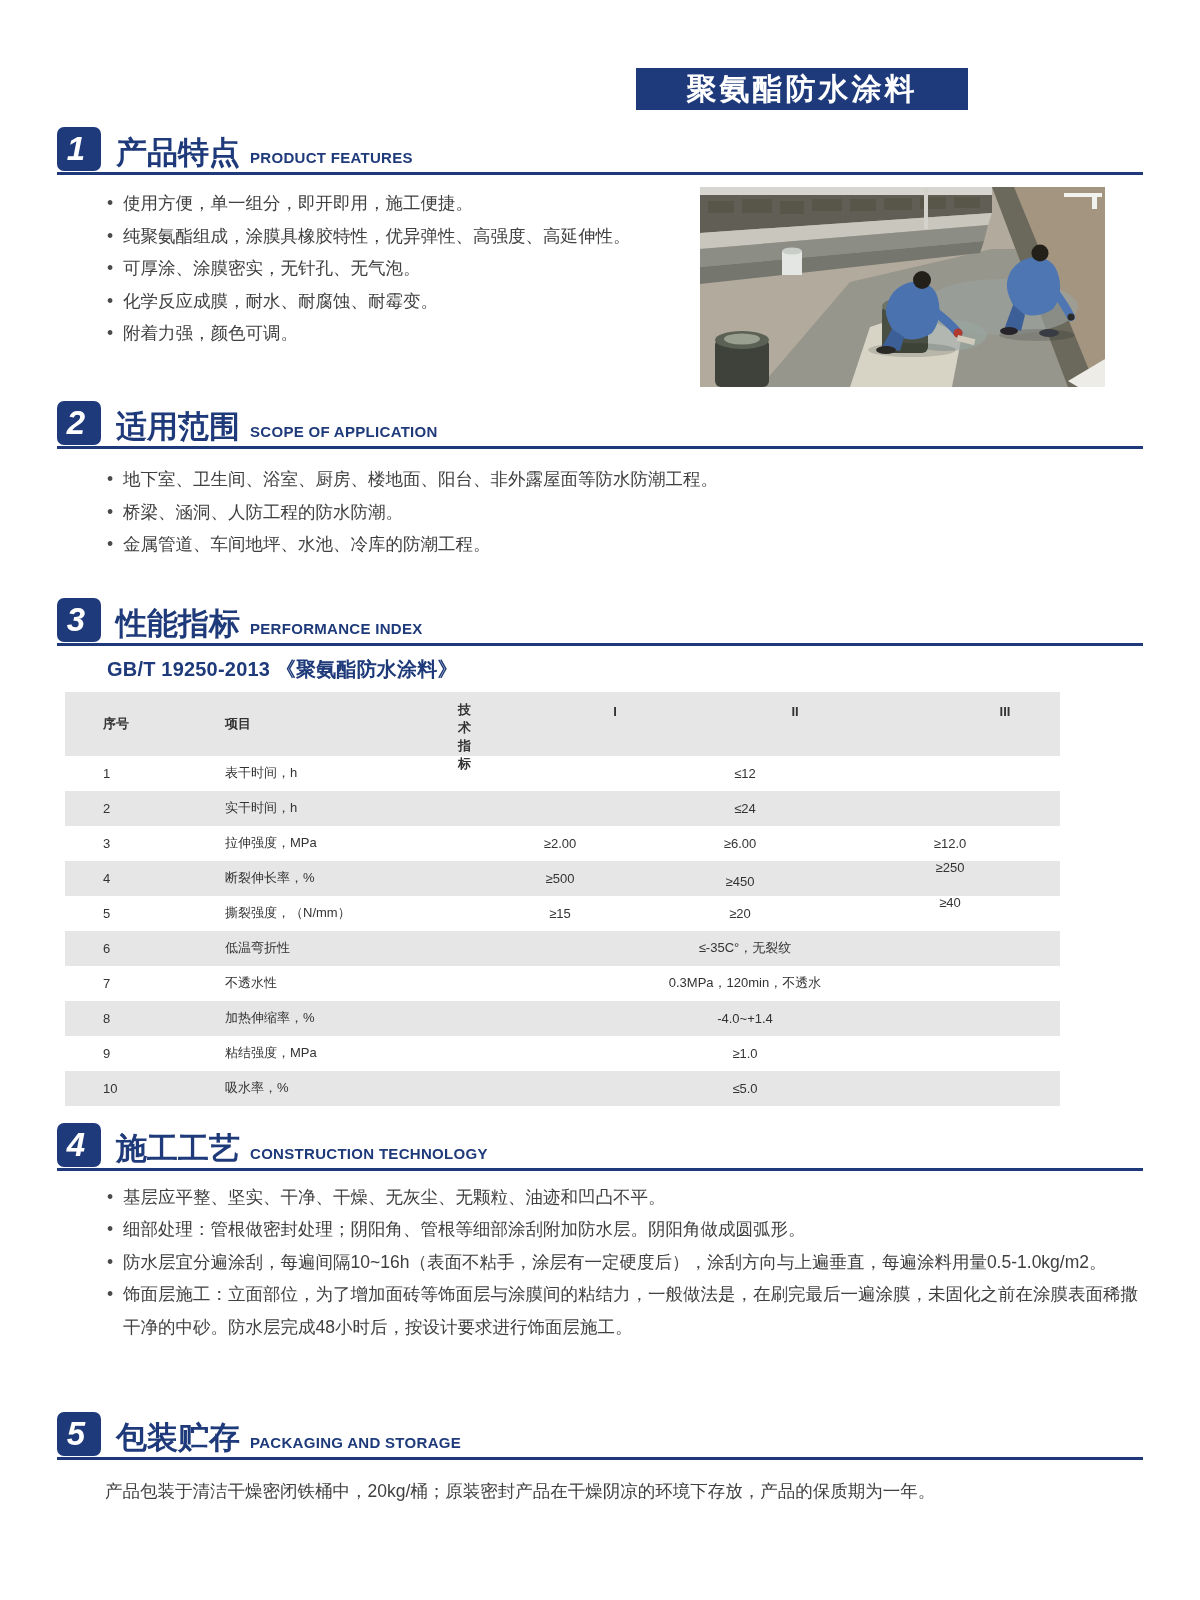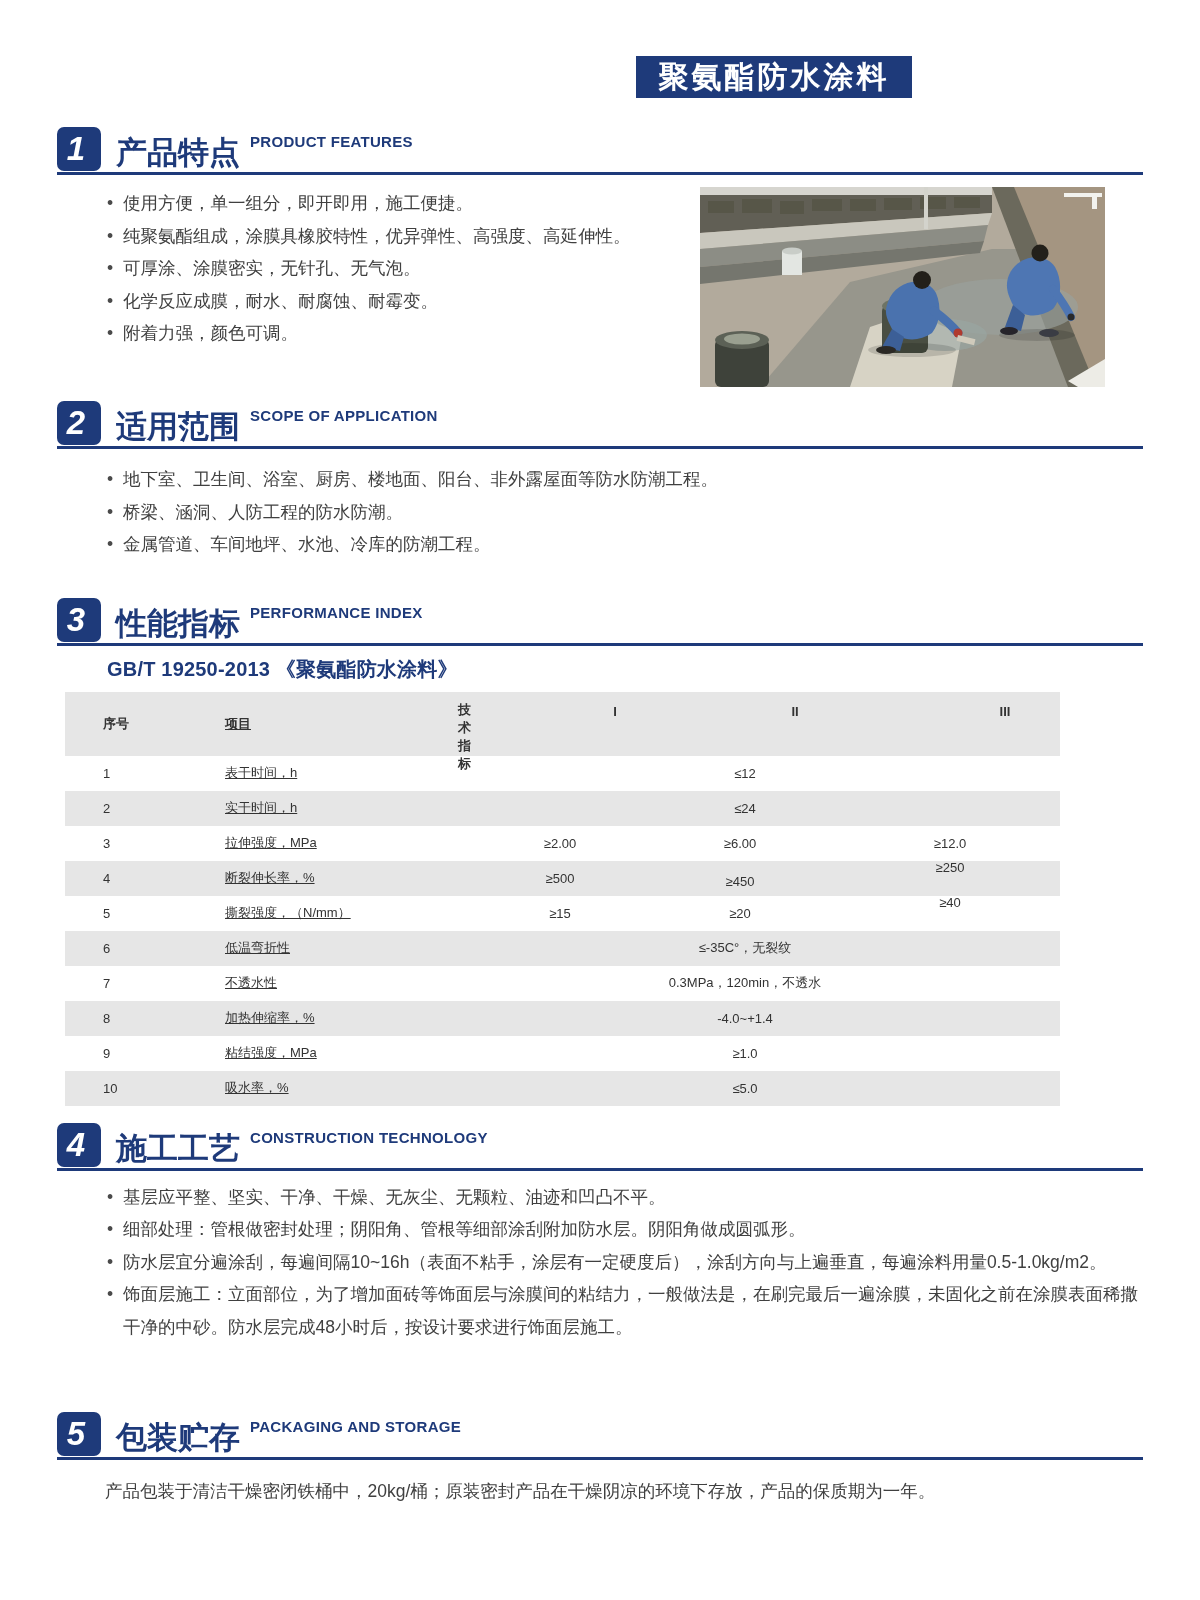--- a/index.html
+++ b/index.html
@@ -8,39 +8,39 @@
     --body-text:#404040;
   }
   *{box-sizing:border-box;margin:0;padding:0;}
   html,body{background:#fff;}
   body{font-family:"Liberation Sans","DejaVu Sans",sans-serif;}
   .page{position:relative;width:1200px;height:1600px;background:#fff;overflow:hidden;}
 
   
   .top-area{position:relative;height:128px;}
   .banner{
-    position:absolute;left:636px;top:56px;width:276px;height:42px;
+    position:absolute;left:636px;top:68px;width:332px;height:42px;
     background:var(--navy);color:#fff;font-size:30px;font-weight:bold;
     letter-spacing:3px;display:flex;align-items:center;justify-content:center;
   }
 
   
   .sec-header{
     display:flex;align-items:flex-end;
     margin:0 57px;border-bottom:3px solid var(--navy);
     height:47px;padding-bottom:1px;
   }
   .sec-num{
     width:44px;height:44px;background:var(--navy);border-radius:7px;
     color:#fff;font-size:33px;font-weight:bold;font-style:italic;
     display:flex;align-items:center;justify-content:center;
     padding-right:6px;flex:0 0 44px;
   }
   .sec-title{font-size:31px;font-weight:bold;color:var(--navy);margin-left:15px;line-height:1;padding-bottom:3px;}
-  .sec-sub{font-size:15px;font-weight:bold;color:var(--navy);margin-left:10px;padding-bottom:21px;letter-spacing:.3px;}
+  .sec-sub{font-size:15px;font-weight:bold;color:var(--navy);margin-left:10px;padding-bottom:5px;letter-spacing:.3px;}
   .mh2{margin-top:15px;}
   .mh3{margin-top:38px;}
   .mh4{margin-top:18px;}
   .mh5{margin-top:70px;}
 
   
   .bullets{list-style:none;}
   .bullets li{
     position:relative;padding-left:18px;
     font-size:17.5px;line-height:32.5px;color:var(--body-text);
@@ -52,21 +52,21 @@
   .photo{width:405px;height:200px;margin-left:auto;display:block;}
 
   .scope-list{margin:14px 95px 0 105px;}
   .constr-list{margin:10px 50px 0 105px;}
 
   
   .standard{margin:10px 0 0 107px;font-size:20px;font-weight:bold;color:var(--navy);letter-spacing:.2px;}
   .perf-table{margin:9px 0 0 65px;width:995px;font-size:13px;color:#333;}
   .t-head{background:var(--stripe);height:64px;display:flex;font-weight:bold;}
   .c-no{width:135px;padding-left:38px;flex:0 0 135px;}
-  .c-item{width:280px;padding-left:25px;flex:0 0 280px;text-decoration:underline;}
+  .c-item{width:280px;padding-left:25px;flex:0 0 280px;}
   .t-head .c-no,.t-head .c-item{display:flex;align-items:center;}
   .tech{width:580px;flex:0 0 580px;display:flex;padding-top:9px;}
   .tech-label{text-align:center;transform:translateX(-22px);}
   .tech-line{height:2px;background:#4d4d4d;margin:6px 30px 1px 12px;}
   .tech-grades{display:flex;padding-top:3px;}
   .g1,.v1{width:160px;flex:0 0 160px;text-align:center;}
   .g2,.v2{width:200px;flex:0 0 200px;text-align:center;}
   .g3,.v3{width:220px;flex:0 0 220px;text-align:center;}
   .t-row{display:flex;align-items:center;height:35px;}
   .t-row:nth-child(even){background:var(--stripe);}

